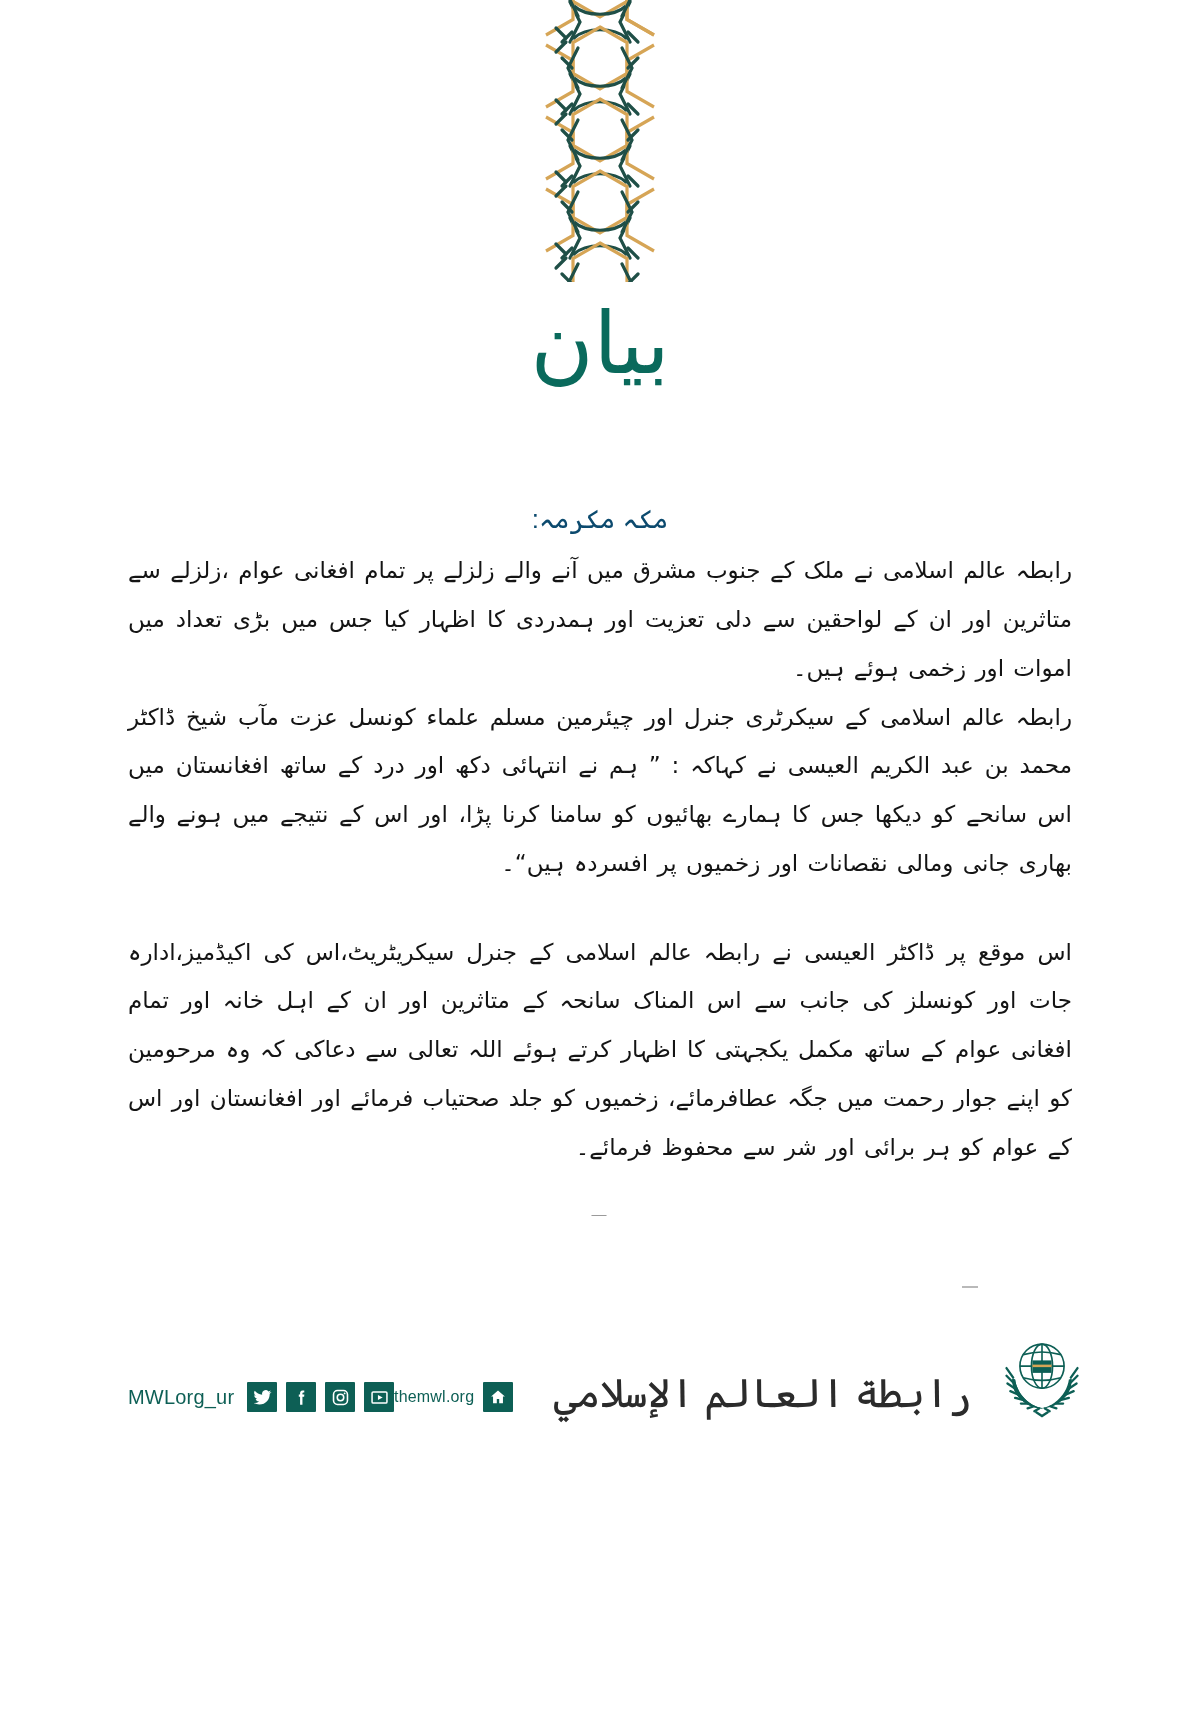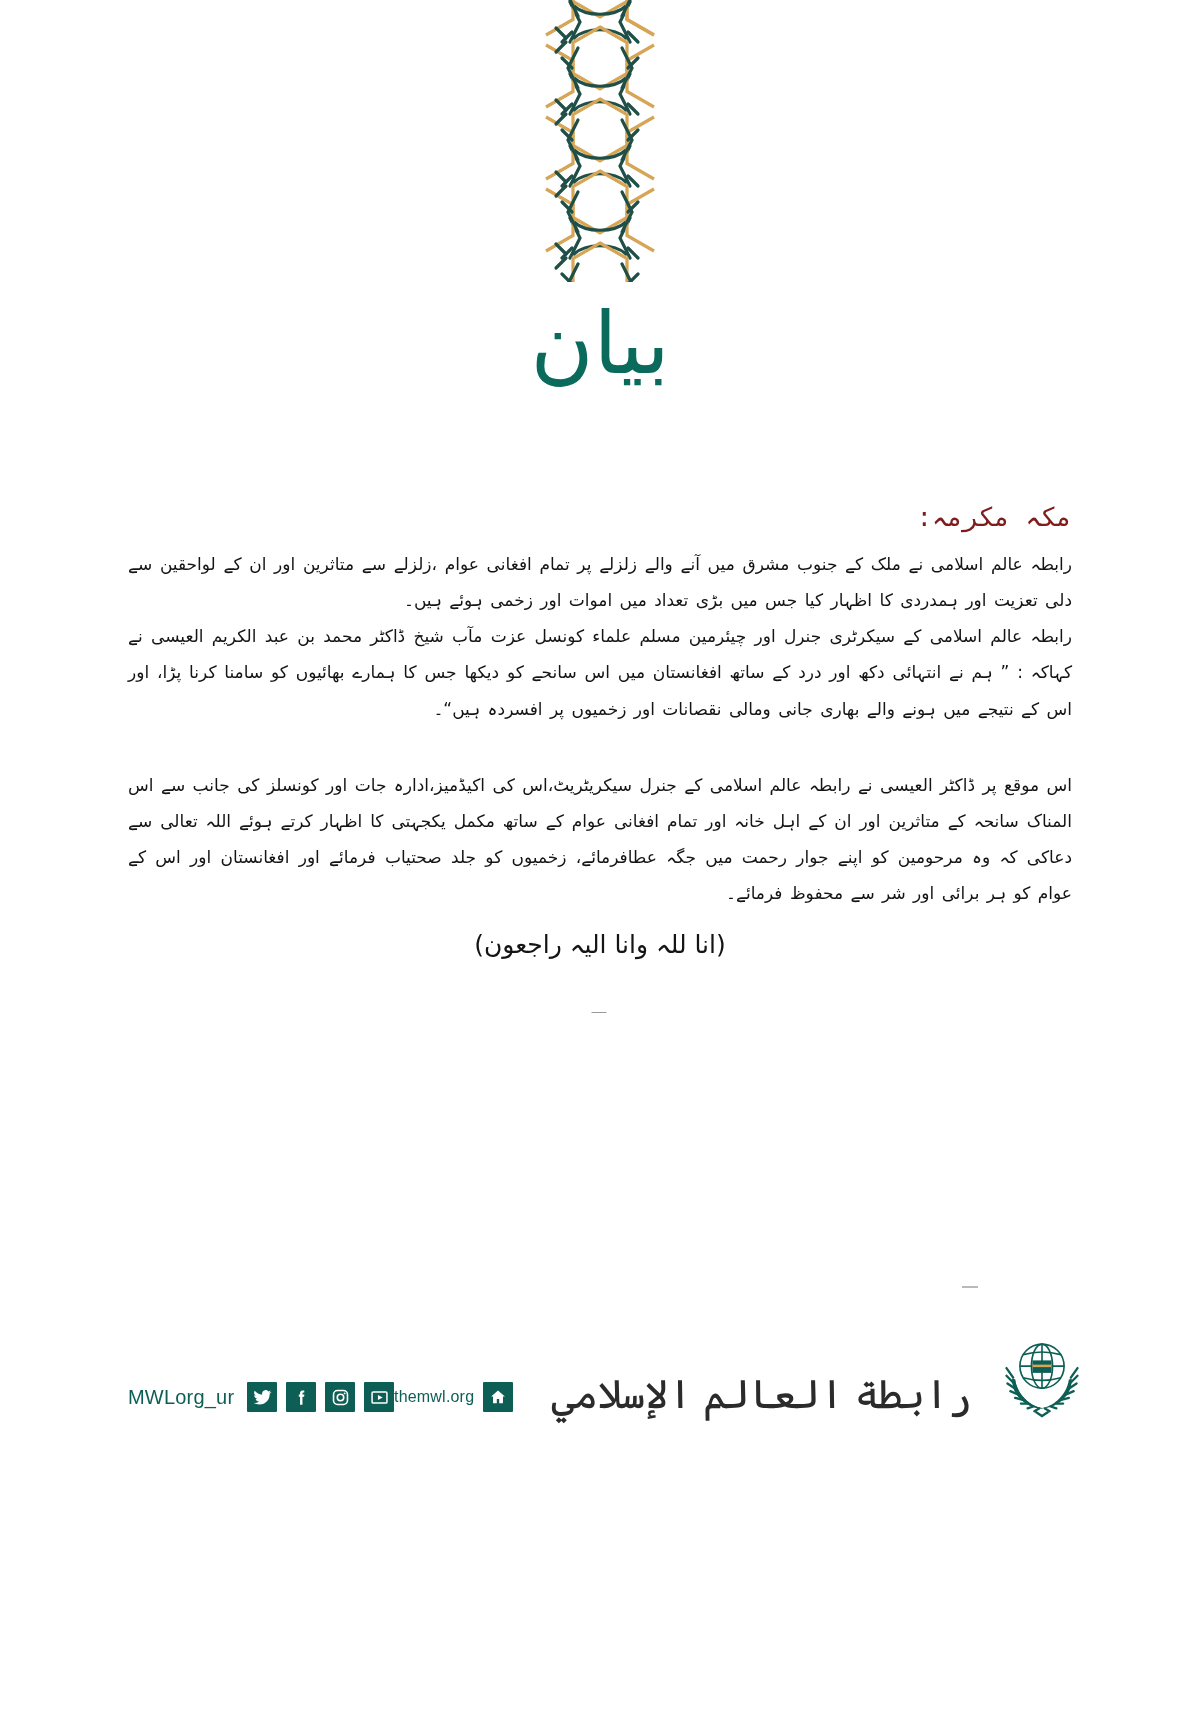--- a/index.html
+++ b/index.html
@@ -48,31 +48,31 @@
   .content{
     position:absolute;
     top:495px;
     right:128px;
     left:128px;
     direction:rtl;
     text-align:justify;
     color:#141414;
   }
   .dateline{
-    font-family:Liberation Mono, monospace;
+    font-family:Liberation Sans, sans-serif;
     font-size:26px;
     line-height:1.9;
-    text-align:right;
+    text-align:center;
     direction:rtl;
     margin:0 0 2px 0;
-    color:#7f1d1d;
+    color:#0c4a6e;
   }
   .para{
     font-family:"DejaVu Sans", sans-serif;
-    font-size:17px;
+    font-size:23px;
     line-height:2.12;
     margin:0;
     text-align:justify;
     text-align-last:right;
     direction:rtl;
     color:#141414;
     word-spacing:2px;
   }
   .para-gap{height:40px;}
   .closing{
@@ -143,21 +143,21 @@
     display:flex;
     align-items:flex-end;
     gap:22px;
     direction:ltr;
   }
   .brand-text{
     text-align:center;
     padding-bottom:4px;
   }
   .brand-ar{
-    font-family:Liberation Sans, sans-serif;
+    font-family:Liberation Serif, serif;
     font-size:40px;
     color:#2b2b2b;
     line-height:1.1;
     direction:rtl;
     white-space:nowrap;
   }
   .brand-en{
     font-family:"Liberation Serif", serif;
     font-size:20px;
     letter-spacing:2.6px;
@@ -272,21 +272,20 @@
   <div class="title-wrap">
     <div class="title">بیان</div>
   </div>
 
   <div class="content">
     <p class="dateline">مکہ مکرمہ:</p>
     <p class="para">رابطہ عالم اسلامی نے ملک کے جنوب مشرق میں آنے والے زلزلے پر تمام افغانی عوام ،زلزلے سے متاثرین اور ان کے لواحقین سے دلی تعزیت اور ہمدردی کا اظہار کیا جس میں بڑی تعداد میں اموات اور زخمی ہوئے ہیں۔</p>
     <p class="para">رابطہ عالم اسلامی کے سیکرٹری جنرل اور چیئرمین مسلم علماء کونسل عزت مآب شیخ ڈاکٹر محمد بن عبد الکریم العیسی نے کہاکہ : ” ہم نے انتہائی دکھ اور درد کے ساتھ افغانستان میں اس سانحے کو دیکھا جس کا ہمارے بھائیوں کو سامنا کرنا پڑا، اور اس کے نتیجے میں ہونے والے بھاری جانی ومالی نقصانات اور زخمیوں پر افسردہ ہیں“۔</p>
     <div class="para-gap"></div>
     <p class="para">اس موقع پر ڈاکٹر العیسی نے رابطہ عالم اسلامی کے جنرل سیکریٹریٹ،اس کی اکیڈمیز،ادارہ جات اور کونسلز کی جانب سے اس المناک سانحہ کے متاثرین اور ان کے اہل خانہ اور تمام افغانی عوام کے ساتھ مکمل یکجہتی کا اظہار کرتے ہوئے اللہ تعالی سے دعاکی کہ وہ مرحومین کو اپنے جوار رحمت میں جگہ عطافرمائے، زخمیوں کو جلد صحتیاب فرمائے اور افغانستان اور اس کے عوام کو ہر برائی اور شر سے محفوظ فرمائے۔</p>
-    <p class="closing">(انا للہ وانا الیہ راجعون)</p>
     <div class="sig-dash">—</div>
   </div>
 
   <div class="footer">
 
     <div class="social">
       <span class="handle">MWLorg_ur</span>
 
       <span class="sq">
         <svg width="19" height="19" viewBox="0 0 24 24" fill="#ffffff">

